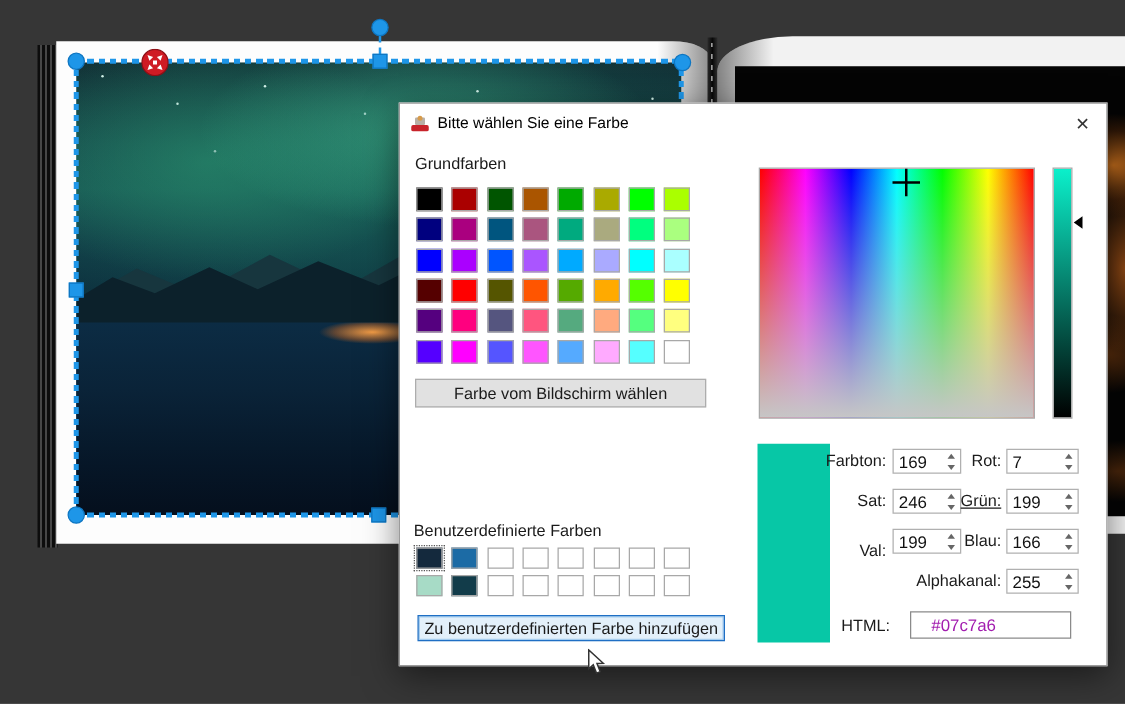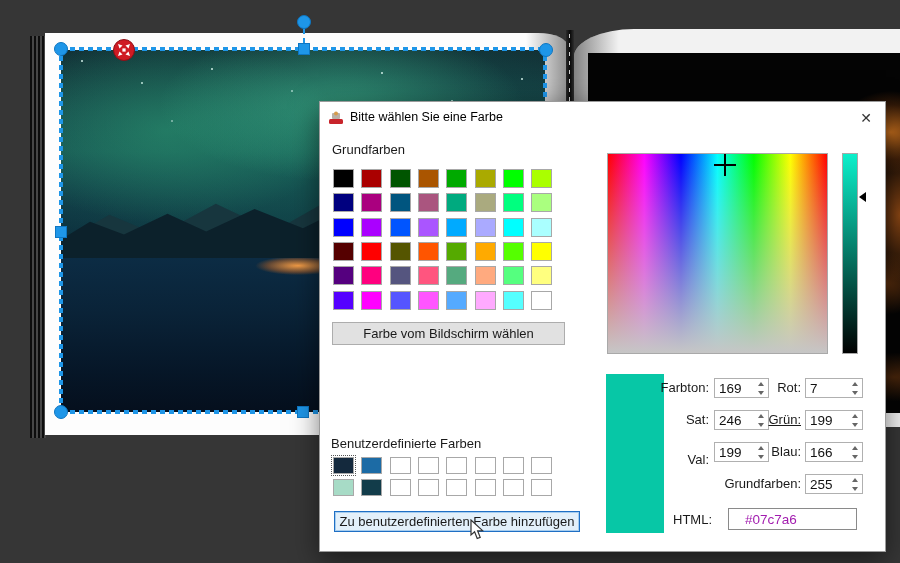--- a/index.html
+++ b/index.html
@@ -54,21 +54,21 @@
     clip-path:polygon(100% 0,62% 18%,30% 48%,8% 78%,0 100%,100% 100%);}
 
   
   .sel-edge-h{height:4px;background:repeating-linear-gradient(90deg,#1e96e8 0 5px,transparent 5px 9px);}
   .sel-edge-v{width:4px;background:repeating-linear-gradient(180deg,#1e96e8 0 5px,transparent 5px 9px);}
   .handle-circle{width:14px;height:14px;border-radius:50%;background:#1e96e8;border:1px solid #0e76c2;box-sizing:border-box;}
   .handle-square{width:12px;height:12px;background:#1e96e8;border:1px solid #0e76c2;box-sizing:border-box;}
   .rot-line{width:0;height:16px;border-left:2px dashed #1e96e8;}
 
   
-  #dialog{left:319px;top:101px;width:567px;height:451px;background:#fff;
+  #dialog{left:319px;top:82px;width:567px;height:451px;background:#fff;
     border:1px solid #9b9b9b;box-sizing:border-box;
     box-shadow:0 8px 26px rgba(0,0,0,.5);font-size:13px;color:#1a1a1a;}
   .titlebar{left:0;top:0;width:100%;height:32px;}
   .title-text{left:30px;top:0;line-height:31px;font-size:12.5px;color:#000;}
   .close-btn{right:6px;top:3px;width:26px;height:26px;text-align:center;line-height:26px;
     font-size:14px;color:#333;}
   .section-label{font-size:13px;color:#1a1a1a;}
   .swatch{position:absolute;box-sizing:border-box;border:1px solid #a8a8a8;}
   .swatch.selected{outline:1px dotted #555;outline-offset:1px;}
   .btn{box-sizing:border-box;background:#e1e1e1;border:1px solid #adadad;
@@ -223,21 +223,21 @@
     </div>
     <div class="field-label" style="left:440px;top:340px;width:41px;">Blau:</div>
     <div class="spinbox" style="left:485px;top:340px;width:58px;">
       <input value="166" style="">
       <div class="spin-arrows">
           <div class="arr-up"></div>
           <div class="arr-dn"></div>
         </div>
     </div>
 
-    <div class="field-label" style="left:381px;top:372px;width:100px;">Grundfarben:</div>
+    <div class="field-label" style="left:381px;top:372px;width:100px;">Alphakanal:</div>
     <div class="spinbox" style="left:485px;top:372px;width:58px;">
       <input value="255" style="">
       <div class="spin-arrows">
           <div class="arr-up"></div>
           <div class="arr-dn"></div>
         </div>
     </div>
 
     <div class="field-label" style="left:290px;top:408px;width:102px;">HTML:</div>
     <input class="html-input" value="#07c7a6" style="">

